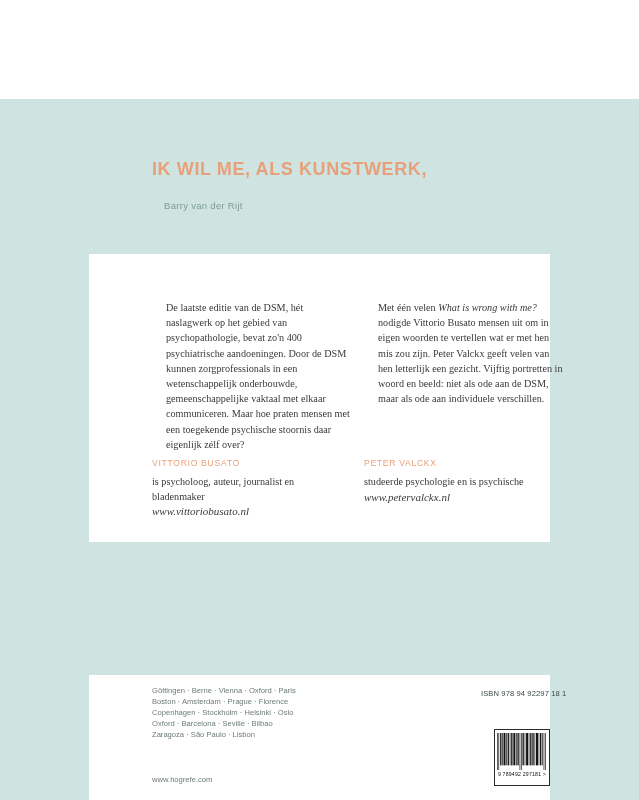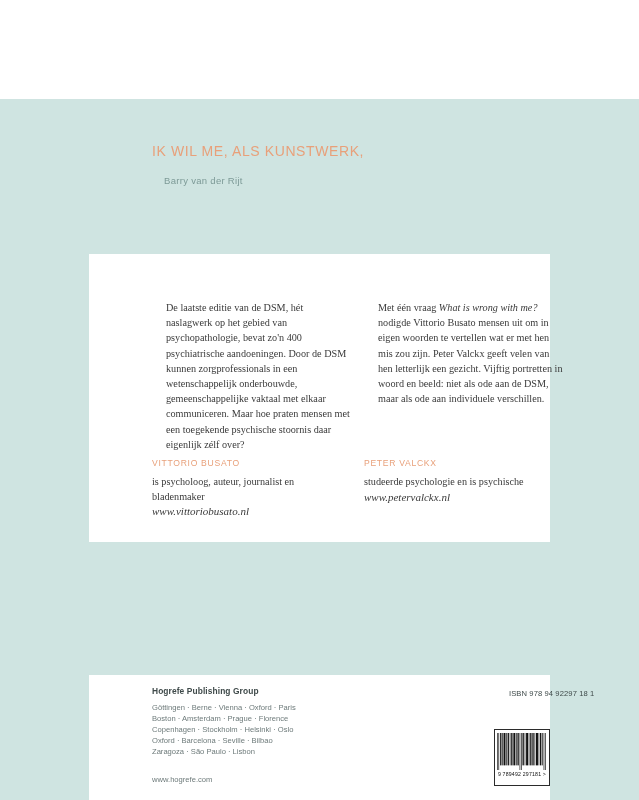--- a/index.html
+++ b/index.html
@@ -79,28 +79,29 @@
   }
 
   
   .title-block {
     position: absolute;
     left: 152px;
     top: 138px;
     width: 400px;
   }
   .title-line {
-    font-size: 14px;
+    font-size: 18px;
     letter-spacing: 0.6px;
     color: #e8a07a;
     line-height: 27px;
-    font-weight: 400;
+    font-weight: 700;
+    margin-top: 18px;
   }
   .subtitle {
-    margin-top: 10px;
+    margin-top: 17px;
     font-size: 9.5px;
     color: #7d9a97;
     letter-spacing: 0.3px;
     padding-left: 12px;
   }
 
   
   .cols {
     position: absolute;
     left: 166px;
@@ -178,21 +179,21 @@
     position: absolute;
     left: 152px;
     top: 775px;
     font-size: 7.6px;
     color: #6d7a7a;
   }
 
   
   .isbn {
     position: absolute;
-    left: 509px;
+    left: 481px;
     top: 689px;
     font-size: 7.6px;
     color: #3f4a4a;
     letter-spacing: 0.1px;
     text-align: right;
   }
   .barcode-box {
     position: absolute;
     left: 494px;
     top: 729px;
@@ -235,39 +236,38 @@
   <div class="title-block">
     <div class="title-line">IK WIL ME, ALS KUNSTWERK,</div>
     <div class="subtitle">Barry van der Rijt</div>
   </div>
 
   <div class="cols">
     <div class="col">
       <p class="body-text">De laatste editie van de DSM, hét naslagwerk op het gebied van psychopathologie, bevat zo'n 400 psychiatrische aandoeningen. Door de DSM kunnen zorgprofessionals in een wetenschappelijk onderbouwde, gemeenschappelijke vaktaal met elkaar communiceren. Maar hoe praten mensen met een toegekende psychische stoornis daar eigenlijk zélf over?</p>
     </div>
     <div class="col">
-      <p class="body-text"><span>Met één vraag </span><em>What is wrong with me?</em><span> nodigde Vittorio Busato mensen uit om in eigen woorden te vertellen wat er met hen mis zou zijn. Peter Valckx geeft velen van hen letterlijk een gezicht. Vijftig portretten in woord en beeld: niet als ode aan de DSM, maar als ode aan individuele verschillen.</span></p>
+      <p class="body-text"><span>Met één velen </span><em>What is wrong with me?</em><span> nodigde Vittorio Busato mensen uit om in eigen woorden te vertellen wat er met hen mis zou zijn. Peter Valckx geeft velen van hen letterlijk een gezicht. Vijftig portretten in woord en beeld: niet als ode aan de DSM, maar als ode aan individuele verschillen.</span></p>
     </div>
   </div>
 
   <div class="authors">
     <div class="author">
       <div class="author-name">VITTORIO BUSATO</div>
       <div class="author-desc">is psycholoog, auteur, journalist en bladenmaker</div>
       <div class="author-url">www.vittoriobusato.nl</div>
     </div>
     <div class="author">
       <div class="author-name">PETER VALCKX</div>
       <div class="author-desc">studeerde psychologie en is psychische</div>
       <div class="author-url">www.petervalckx.nl</div>
     </div>
   </div>
 
   <div class="publisher">
-    <div class="pub-name">Hogrefe Publishing Group</div>
     <div class="pub-cities">
       <div>Göttingen · Berne · Vienna · Oxford · Paris</div>
       <div>Boston · Amsterdam · Prague · Florence</div>
       <div>Copenhagen · Stockholm · Helsinki · Oslo</div>
       <div>Oxford · Barcelona · Seville · Bilbao</div>
       <div>Zaragoza · São Paulo · Lisbon</div>
     </div>
   </div>
   <div class="pub-web">www.hogrefe.com</div>
 

